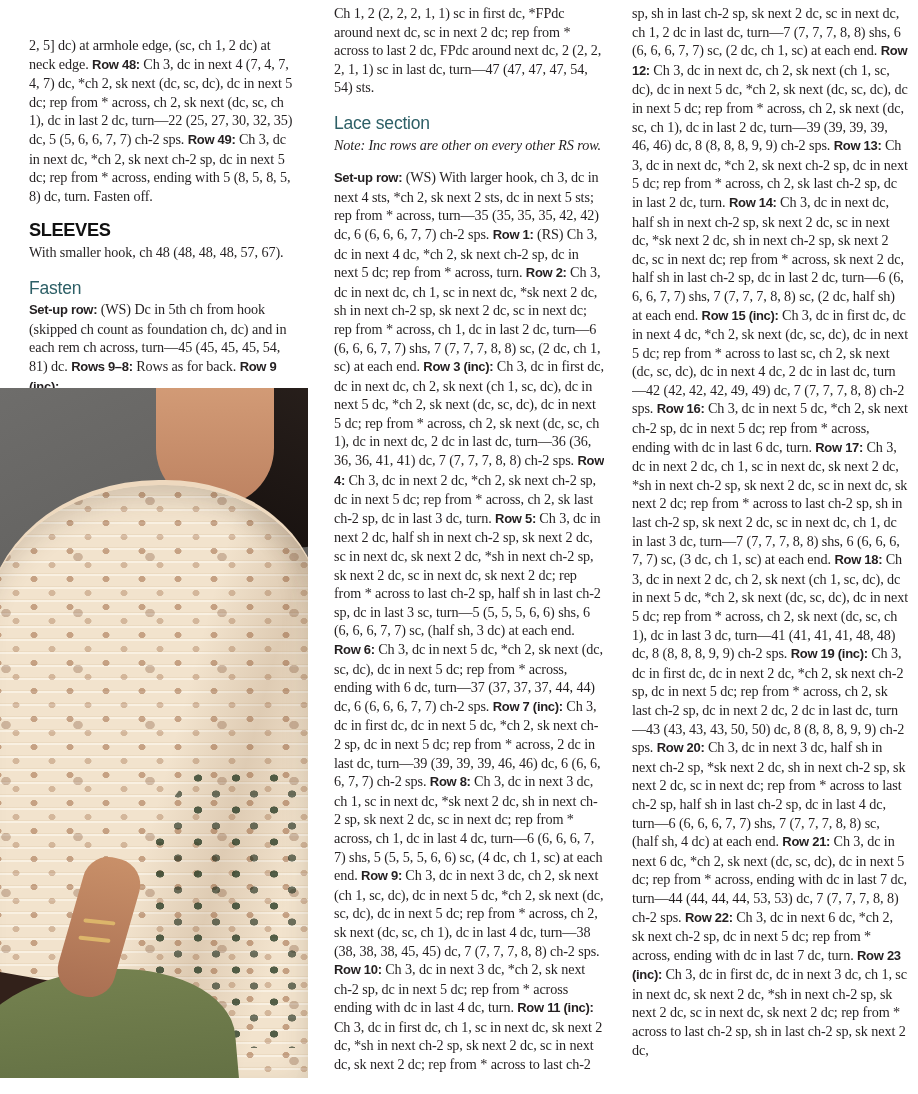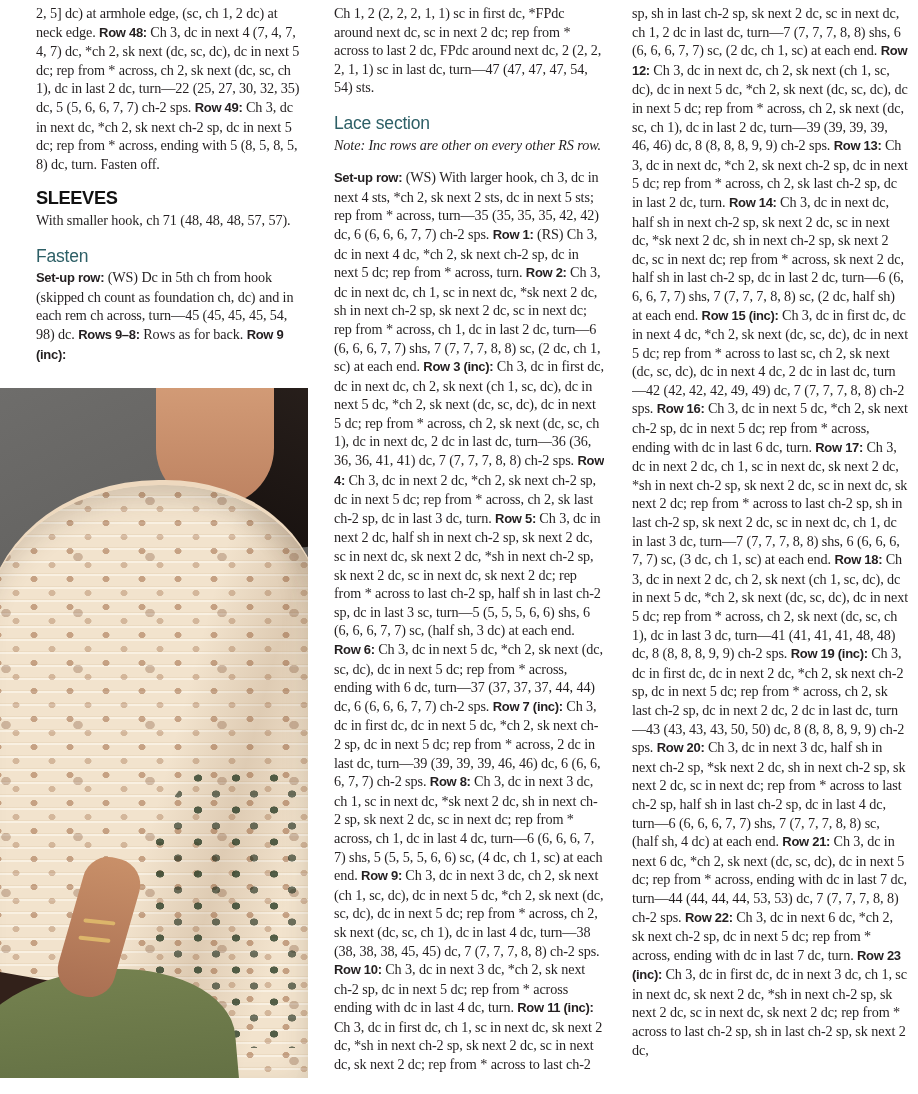--- a/index.html
+++ b/index.html
@@ -1,20 +1,20 @@
 <!DOCTYPE html>
 <html><head>
 <meta charset="utf-8">
 <style>
   html,body{margin:0;padding:0;background:#ffffff;}
   .page{position:relative;width:918px;height:1094px;background:#ffffff;overflow:hidden;
         font-family:"Liberation Serif","DejaVu Serif",serif;color:#231f20;}
   .col{position:absolute;top:4px;font-size:14.2px;line-height:18.6px;letter-spacing:-0.1px;
        overflow:hidden;}
-  .col1{left:36px;width:268px;height:380px;}
+  .col1{left:29px;width:268px;height:380px;margin-top:32px;}
   .col2{left:334px;width:270px;height:1086px;}
   .col3{left:632px;width:276px;height:1086px;}
   p.body{margin:0 0 0 0;}
   .seg-t{font-family:"Liberation Serif","DejaVu Serif",serif;}
   .seg-b{font-family:"Liberation Sans","DejaVu Sans",sans-serif;font-weight:700;
          font-size:13px;letter-spacing:-0.3px;}
   .h-caps{font-family:"Liberation Sans","DejaVu Sans",sans-serif;font-weight:700;
           font-size:19px;letter-spacing:-0.4px;color:#111111;margin:16px 0 3px 0;
           transform:scaleX(.96);transform-origin:left;}
   .h-teal{font-family:"Liberation Sans","DejaVu Sans",sans-serif;font-weight:400;
@@ -62,23 +62,23 @@
   .ring.r2{top:82px;}
 </style>
 </head>
 <body>
 
 <div class="page">
 
   <div class="col col1">
     <p class="body"><span class="seg-t">2, 5] dc) at armhole edge, (sc, ch 1, 2 dc) at neck edge. </span><span class="seg-b">Row 48:</span><span class="seg-t"> Ch 3, dc in next 4 (7, 4, 7, 4, 7) dc, *ch 2, sk next (dc, sc, dc), dc in next 5 dc; rep from * across, ch 2, sk next (dc, sc, ch 1), dc in last 2 dc, turn—22 (25, 27, 30, 32, 35) dc, 5 (5, 6, 6, 7, 7) ch-2 sps. </span><span class="seg-b">Row 49:</span><span class="seg-t"> Ch 3, dc in next dc, *ch 2, sk next ch-2 sp, dc in next 5 dc; rep from * across, ending with 5 (8, 5, 8, 5, 8) dc, turn. Fasten off.</span></p>
     <h2 class="h-caps">SLEEVES</h2>
-    <p class="body">With smaller hook, ch 71 (48, 48, 48, 57, 57).</p>
+    <p class="body">With smaller hook, ch 48 (48, 48, 48, 57, 67).</p>
     <h3 class="h-teal">Fasten</h3>
-    <p class="body"><span class="seg-b">Set-up row:</span><span class="seg-t"> (WS) Dc in 5th ch from hook (skipped ch count as foundation ch, dc) and in each rem ch across, turn—45 (45, 45, 45, 54, 98) dc. </span><span class="seg-b">Rows 9–8:</span><span class="seg-t"> Rows as for back. </span><span class="seg-b">Row 9 (inc):</span></p>
+    <p class="body"><span class="seg-b">Set-up row:</span><span class="seg-t"> (WS) Dc in 5th ch from hook (skipped ch count as foundation ch, dc) and in each rem ch across, turn—45 (45, 45, 45, 54, 81) dc. </span><span class="seg-b">Rows 9–8:</span><span class="seg-t"> Rows as for back. </span><span class="seg-b">Row 9 (inc):</span></p>
   </div>
 
   <div class="photo" title="Model wearing a cream crocheted lace pullover, arms crossed, against a gray background">
     <div class="hair"></div>
     <div class="neck"></div>
     <div class="sweater"></div>
     <div class="dark-holes"></div>
     <div class="floor"></div>
     <div class="knee"></div>
     <div class="hand">

